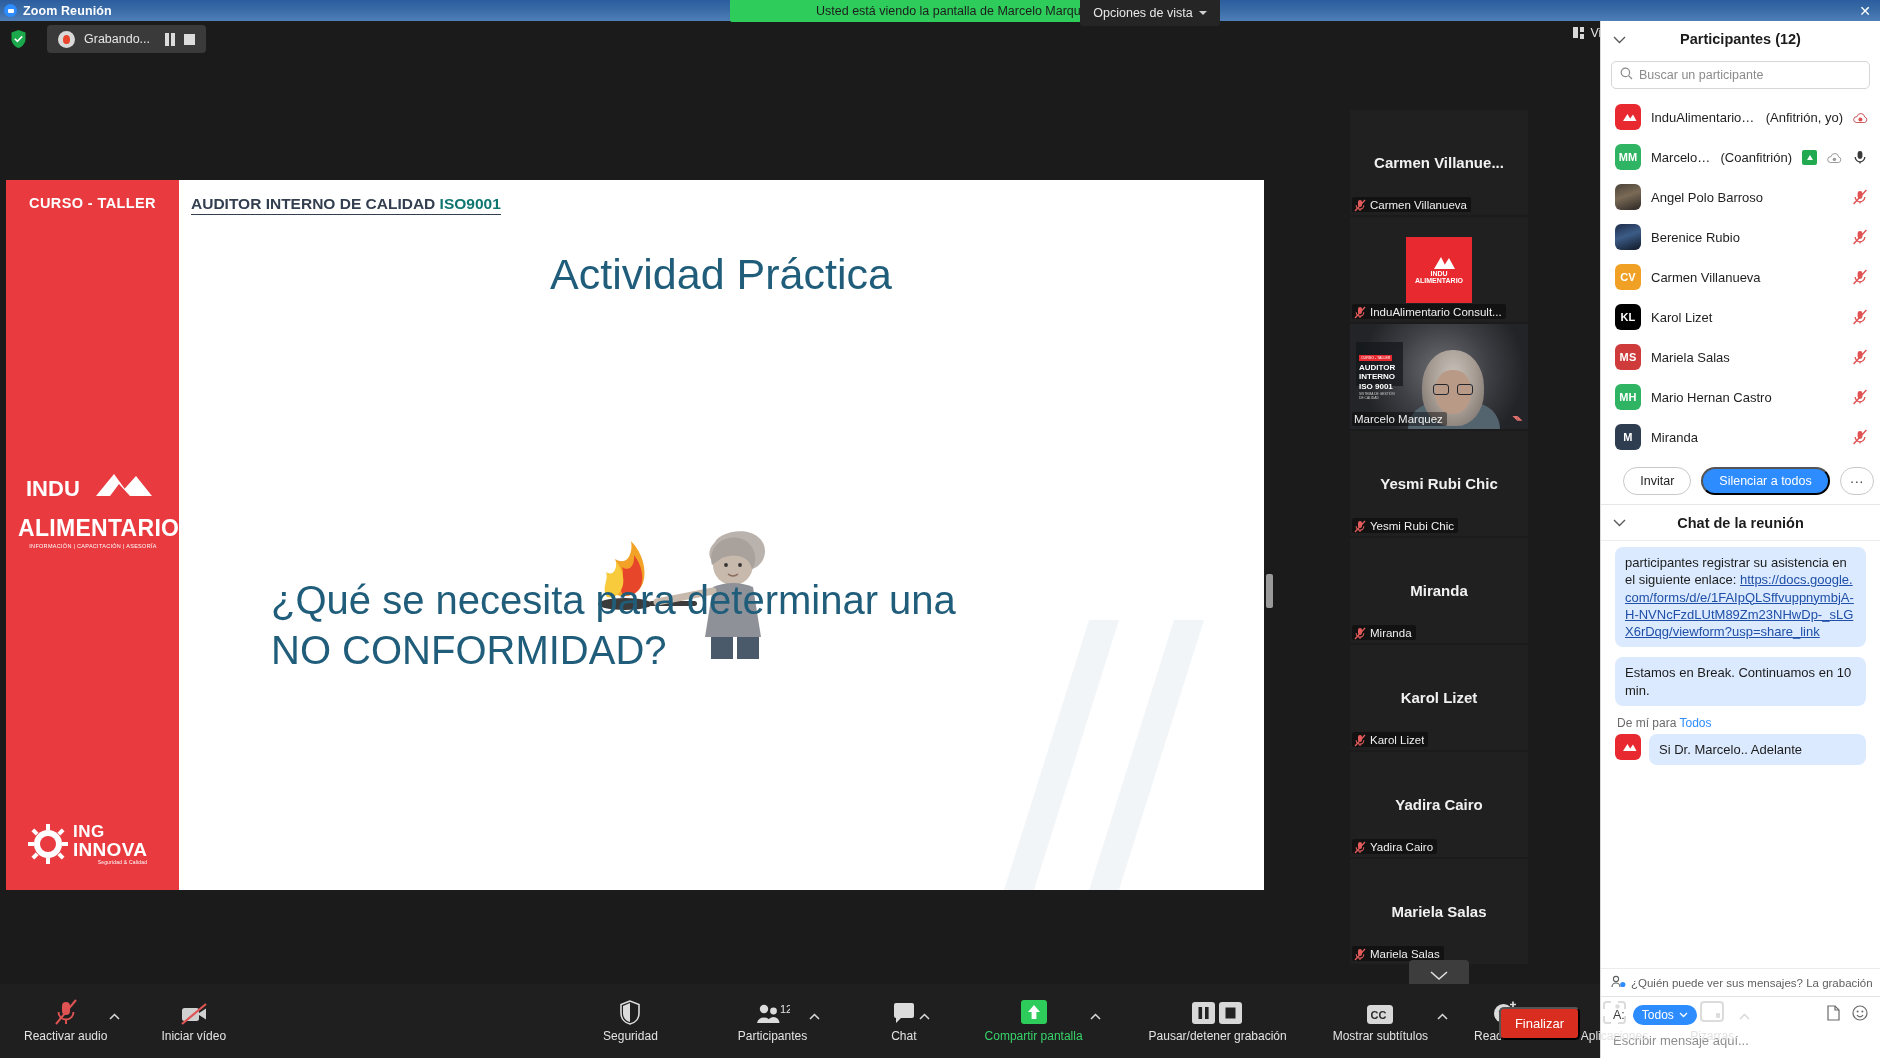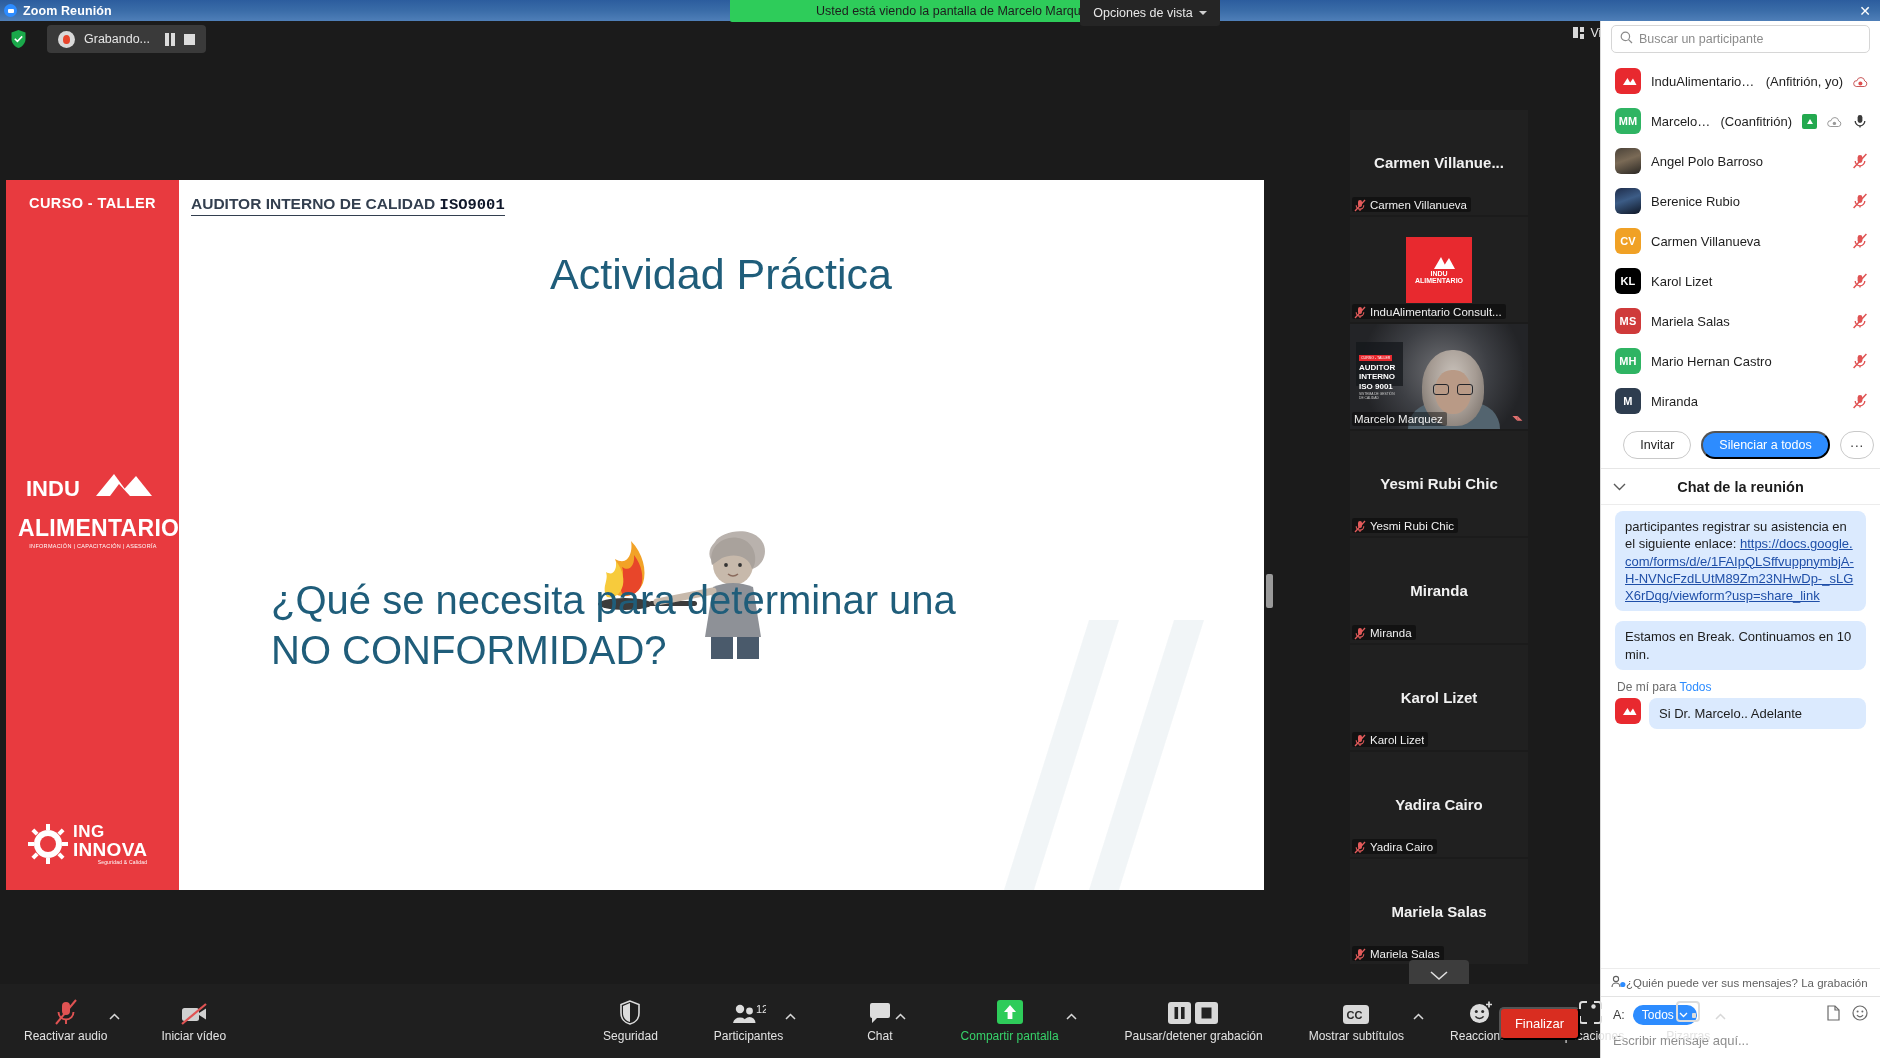--- a/index.html
+++ b/index.html
@@ -109,21 +109,21 @@
   .gear { width: 40px; height: 40px; flex:none; }
   .ing-txt .a { color:#fff; font-weight:800; font-size:17px; line-height:1; letter-spacing:.5px;}
   .ing-txt .b { color:#fff; font-weight:800; font-size:19px; line-height:1; letter-spacing:.3px;}
   .ing-txt .c { color:#fff; font-size:5px; letter-spacing:.2px; text-align:right;}
 
   .slide-head {
     position: absolute; left: 185px; top: 15px;
     font-size: 15.5px; font-weight: 600; color: #333f4f;
     border-bottom: 1.5px solid #333f4f; padding-bottom: 1px;
   }
-  .slide-head .iso { color: #0f172a; font-family: Liberation Mono, monospace; }
+  .slide-head .iso { color: #0f766e; }
   .slide-title {
     position: absolute; left: 185px; top: 70px; width: 1060px; text-align:center;
     font-size: 43px; color: #1f5d7a; font-weight: 400;
   }
   .slide-q {
     position: absolute; left: 265px; top: 395px; width: 960px;
     font-size: 40px; color: #1f5d7a; line-height: 1.25; font-weight: 400;
   }
   .wm { position:absolute; right:40px; bottom:0px; opacity:.055; }
   .wm svg { display:block; }
@@ -264,21 +264,21 @@
   .bubble {
     background:#dbeafe; border-radius: 8px; padding: 7px 10px;
     font-size: 13px; color:#1c1c1c; line-height: 1.33; word-break: break-word;
   }
   .bubble a { color:#1f4fa8; text-decoration: underline; word-break: break-all;}
   .msg-wrap { margin-bottom: 10px; }
   .msg-from { font-size: 12px; color:#6b6b6b; margin: 4px 0 4px 2px; }
   .msg-from b { color:#2d8cff; font-weight: 400;}
   .msg-row { display:flex; gap:8px; align-items:flex-start; }
   .chat-notice {
-    flex:none; height: 28px; display:flex; align-items:center; 
+    flex:none; height: 28px; display:flex; align-items:center; gap:5px;
     padding: 0 10px; font-size: 11.5px; color:#5f5f5f; border-top:1px solid #ececec;
     white-space: nowrap; overflow:hidden;
   }
   .compose { flex:none; border-top:1px solid #e3e3e3; padding: 8px 12px 10px 12px; }
   .compose-top { display:flex; align-items:center; gap:8px; }
   .compose-top .a-lbl { font-size:12.5px; color:#3c3c3c;}
   .to-pill {
     background:#2d8cff; color:#fff; font-size:12px; border-radius: 11px;
     padding: 3px 9px; display:flex; align-items:center; gap:5px;
   }
@@ -581,20 +581,28 @@
   </div>
 
   <div class="film-scroll-btn">
     <svg width="18" height="10" viewBox="0 0 18 10">
         <path d="M1 1 L9 8 L17 1" stroke="#e0e0e0" stroke-width="1.6" fill="none"></path>
       </svg>
   </div>
 
   <div class="rpanel">
 
+    <div class="rp-header">
+      <span class="rp-chev">
+        <svg width="13" height="8" viewBox="0 0 13 8">
+            <path d="M1 1 L6.5 6.5 L12 1" stroke="#5a5a5a" stroke-width="1.4" fill="none"></path>
+          </svg>
+      </span>
+      <span class="rp-title">Participantes (12)</span>
+    </div>
 
     <div class="rp-search">
       <span>
         <svg width="13" height="13" viewBox="0 0 13 13">
             <circle cx="5.4" cy="5.4" r="4.2" stroke="#8b8b8b" stroke-width="1.2" fill="none"></circle>
             <path d="M8.6 8.6 L12 12" stroke="#8b8b8b" stroke-width="1.3"></path>
           </svg>
       </span>
       <span class="ph">Buscar un participante</span>
     </div>
@@ -843,21 +851,21 @@
     <div class="tb-item" style="margin-left:365px">
       <span class="ico">
         <svg width="22" height="25" viewBox="0 0 22 25">
             <path d="M11 1 L2 4.5v8.5C2 18.8 6 22.8 11 24c5-1.2 9-5.2 9-11V4.5L11 1z" stroke="#dcdcdc" stroke-width="1.6" fill="none"></path>
             <path d="M11 3 L11 22 C7 21 4 17.8 4 13V6Z" fill="#dcdcdc"></path>
           </svg>
       </span>
       <span class="lbl">Seguridad</span>
     </div>
 
-    <div class="tb-item" style="margin-left:44px">
+    <div class="tb-item" style="margin-left:68px">
       <span class="ico">
         <svg width="34" height="22" viewBox="0 0 34 22">
             <circle cx="8" cy="6" r="4.2" fill="#dcdcdc"></circle>
             <path d="M1 20 a7.2 7.2 0 0114 0Z" fill="#dcdcdc"></path>
             <circle cx="17.5" cy="8" r="3.4" fill="#dcdcdc"></circle>
             <path d="M11.5 20 a6 6 0 0112 0Z" fill="#dcdcdc"></path>
             <text x="24" y="10" fill="#e3e3e3" font-family="Liberation Sans, sans-serif" font-size="11">12</text>
           </svg>
       </span>
       <span class="lbl">Participantes</span>

